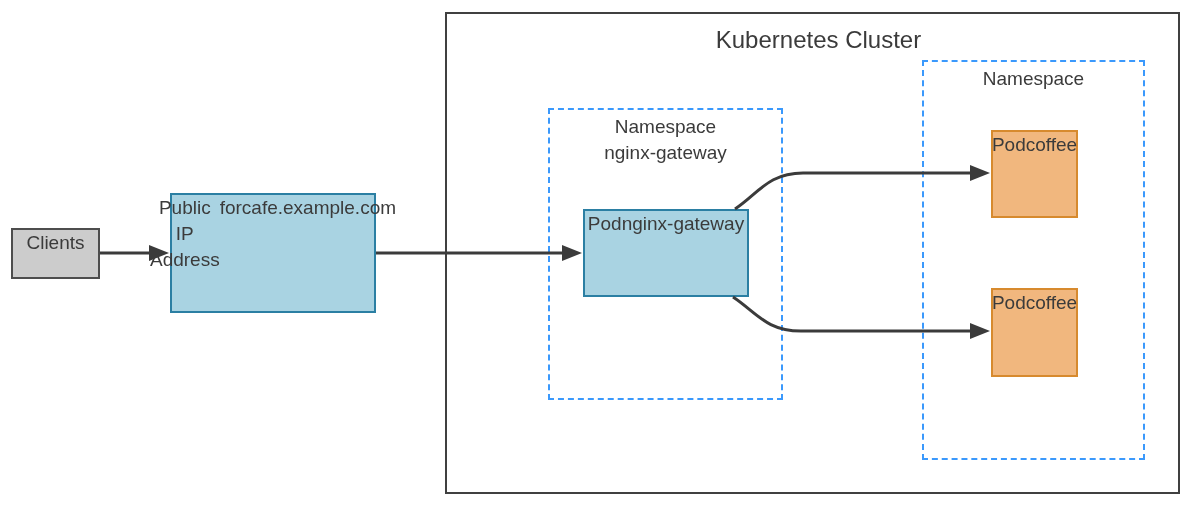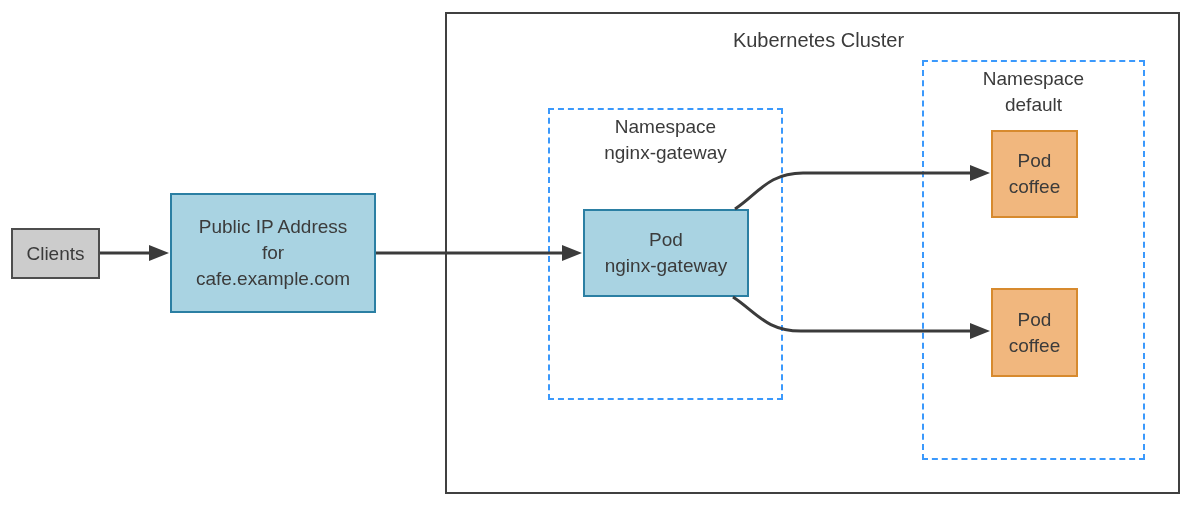--- a/index.html
+++ b/index.html
@@ -7,39 +7,39 @@
     position:relative;
     width:1188px; height:507px;
     background:#ffffff;
     font-family:"Liberation Sans", sans-serif;
     color:#3B3B3B;
     overflow:hidden;
   }
   .node {
     position:absolute;
     box-sizing:border-box;
-    display:flex; flex-direction:column;
-    align-items:center; justify-content:center;
+    display:flex; flex-direction:row;
+    justify-content:center;
     text-align:center;
     font-size:19px; line-height:26px;
   }
   .node-gray   { background:#CCCCCC; border:2px solid #4D4D4D; }
   .node-blue   { background:#A9D3E2; border:2px solid #2B7FA3; }
   .node-orange { background:#F1B77E; border:2px solid #D78A2E; }
   .cluster {
     position:absolute;
     box-sizing:border-box;
     border:2px solid #404040;
     left:445px; top:12px; width:735px; height:482px;
   }
   .cluster-title {
     position:absolute;
     left:0; right:0; top:14px;
     text-align:center;
-    font-size:20px; line-height:24px;padding-left:12px;
+    font-size:24px; line-height:24px;padding-left:12px;
   }
   .ns-box {
     position:absolute;
     box-sizing:border-box;
     border:2px dashed #3B99FC;
     text-align:center;
     font-size:19px; line-height:26px;margin-top:8px;
   }
   .ns-label { padding-top:4px; }
   .ns-nginx   { left:548px; top:100px; width:235px; height:292px; }
@@ -69,21 +69,20 @@
   <div class="ns-box ns-nginx">
     <div class="ns-label">
       <div>Namespace</div>
       <div>nginx-gateway</div>
     </div>
   </div>
 
   <div class="ns-box ns-default">
     <div class="ns-label">
       <div>Namespace</div>
-      <div>default</div>
     </div>
   </div>
 
   <div class="node node-blue public-ip">
     <div>Public IP Address</div>
     <div>for</div>
     <div>cafe.example.com</div>
   </div>
 
   <div class="node node-gray clients">

